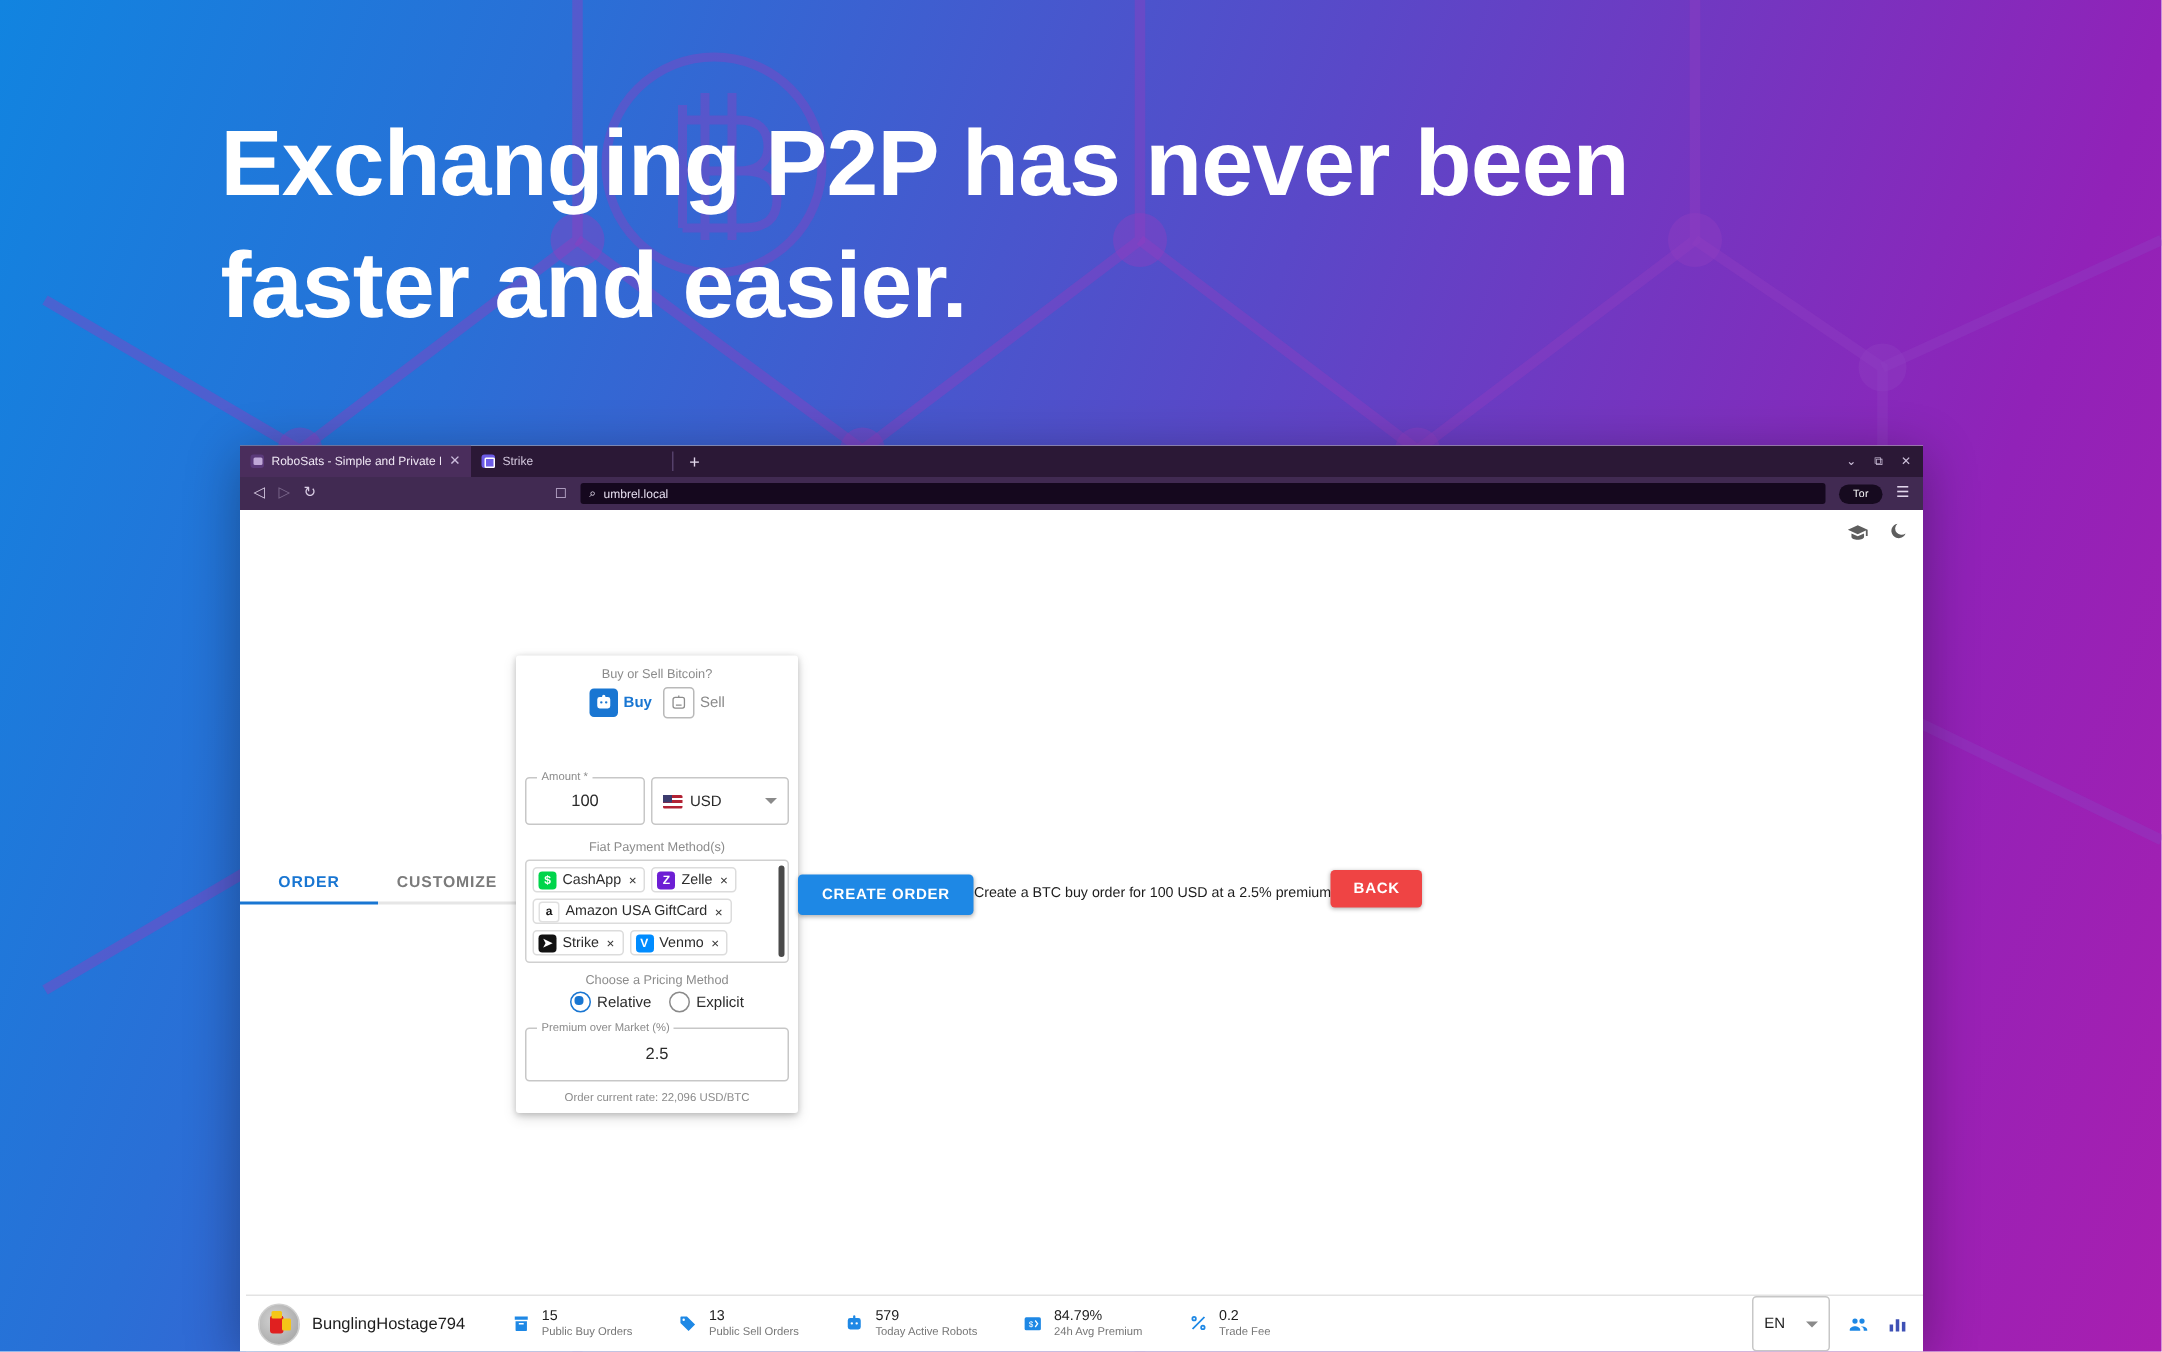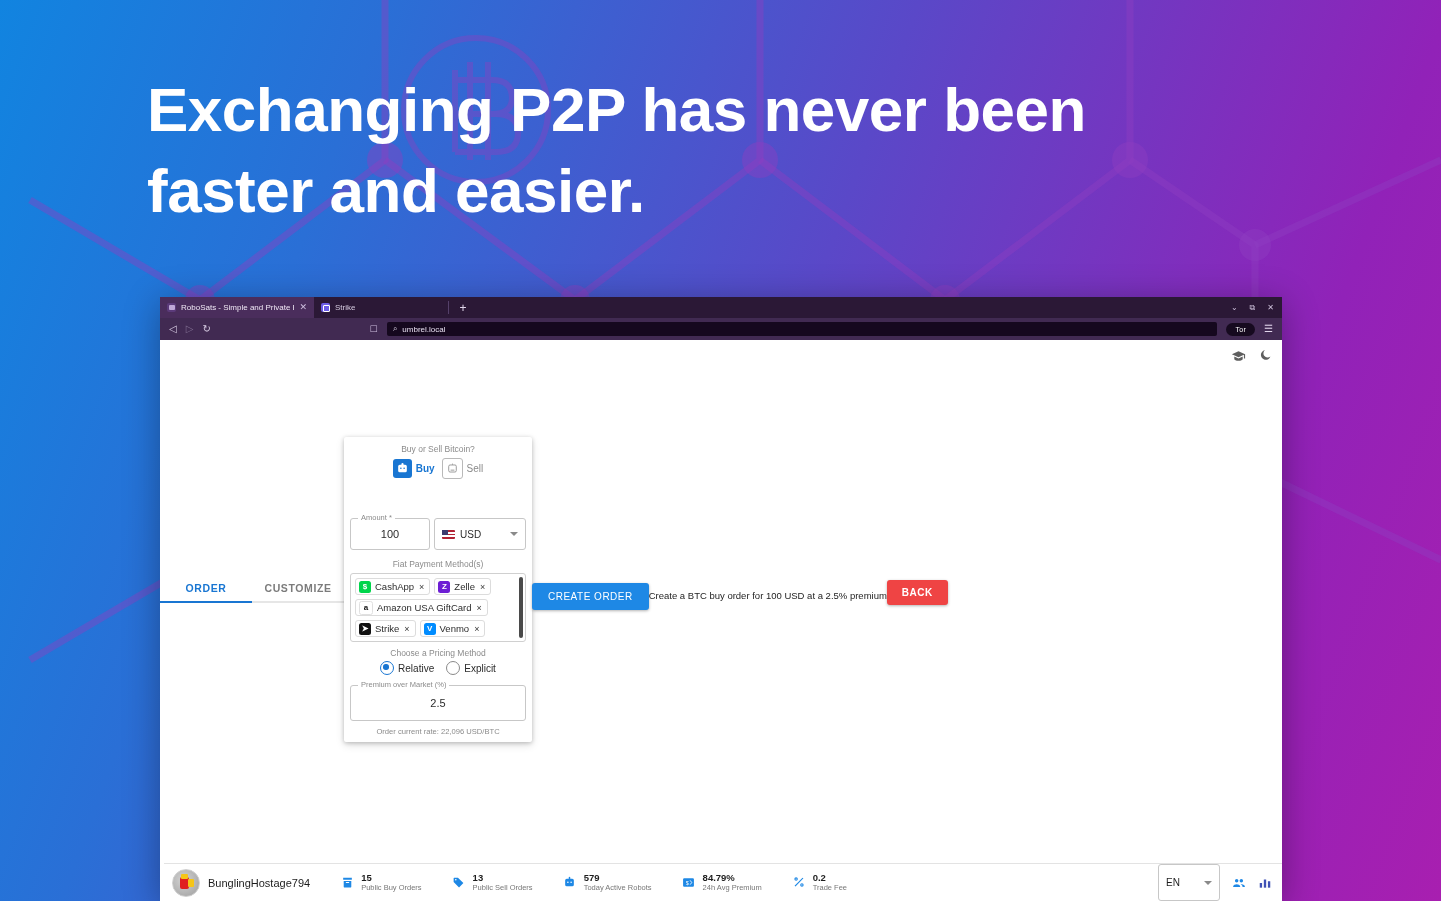--- a/index.html
+++ b/index.html
@@ -114,21 +114,21 @@
   .radio-row{display:flex;align-items:center;justify-content:center;gap:12px;margin-bottom:10px;}
   .radio-opt{display:flex;align-items:center;gap:4px;font-size:10px;color:#2b2b2b;}
   .radio{width:12px;height:12px;border-radius:50%;border:1.6px solid #8a8a8a;display:inline-block;position:relative;}
   .radio.on{border-color:#1976d2;}
   .radio.on:after{content:"";position:absolute;left:2.3px;top:2.3px;width:5.4px;height:5.4px;border-radius:50%;background:#1976d2;}
   .premium-field{height:34px;}
   .premium-field .val{font-size:11px;color:#2b2b2b;}
   .rate-note{font-size:7.6px;color:#8b8b8b;text-align:center;margin-top:6px;}
   
   .create-btn{
-    margin-top:14px;background:#1e88e5;color:#fff;font-size:10px;font-weight:normal;letter-spacing:.5px;
+    margin-top:14px;background:#1e88e5;color:#fff;font-size:10px;font-weight:bold;letter-spacing:.5px;
     padding:8px 16px;border-radius:3px;box-shadow:0 1px 3px rgba(0,0,0,.3);border:none;
   }
   .summary{font-size:9.5px;color:#1d1d1d;margin-top:11px;}
   .back-btn{
     margin-top:6px;background:#ef4444;color:#fff;font-size:10px;font-weight:bold;letter-spacing:.5px;
     padding:7px 15px;border-radius:3px;box-shadow:0 1px 3px rgba(0,0,0,.3);border:none;
   }
   
   .statusbar{
     position:absolute;left:4px;right:0;bottom:0;height:37px;background:#fff;border-top:1px solid #e3e3e3;
@@ -137,25 +137,25 @@
   .avatar{
     width:26px;height:26px;border-radius:50%;background:radial-gradient(circle at 40% 38%,#d3d3d3,#9e9e9e);
     position:relative;flex:0 0 auto;overflow:hidden;border:1px solid #cfcfcf;
   }
   .avatar .rbody{position:absolute;left:7px;top:7px;width:9px;height:12px;background:#e02020;border-radius:2px;}
   .avatar .rhead{position:absolute;left:8px;top:4px;width:7px;height:5px;background:#f5c518;border-radius:1px;}
   .avatar .rarm{position:absolute;left:15px;top:9px;width:6px;height:8px;background:#f5c518;border-radius:1px;}
   .nickname{font-size:11px;color:#1d1d1d;margin-left:8px;white-space:nowrap;}
   .stat{display:flex;align-items:center;gap:7px;margin-left:30px;}
   .stat .sico{width:14px;height:14px;color:#1e88e5;display:flex;align-items:center;justify-content:center;flex:0 0 auto;}
-  .stat .sv{font-size:9.5px;color:#1d1d1d;line-height:1.15;font-weight:bold;}
+  .stat .sv{font-size:9.5px;color:#1d1d1d;line-height:1.15;}
   .stat .sl{font-size:7.5px;color:#777;line-height:1.15;}
   .sb-right{margin-left:auto;display:flex;align-items:center;gap:11px;padding-right:2px;}
   .lang{
-    border:1px solid #c7c7c7;border-radius:3px;padding:12px 7px;display:flex;align-items:center;gap:24px;
+    border:1px solid #c7c7c7;border-radius:3px;padding:12px 7px;display:flex;align-items:center;gap:14px;
     font-size:10px;color:#1d1d1d;
   }
   .sb-right .ricon{color:#1e88e5;display:flex;align-items:center;}
 </style>
 </head>
 <body>
 
 <svg class="bg-svg" viewBox="0 0 1441 901">
   <g stroke="#8e3fc0" stroke-opacity="0.42" stroke-width="7" fill="none">
     <path d="M385 -40 L385 160 L200 300 L200 560 L385 700 L385 901"></path>

